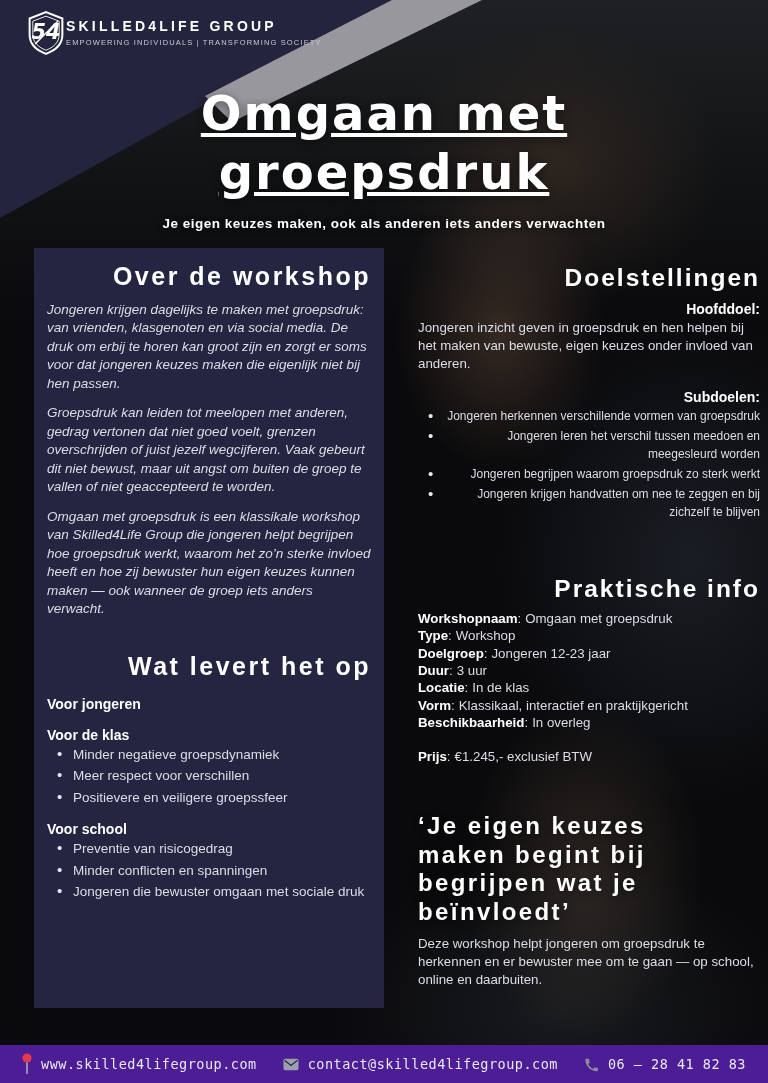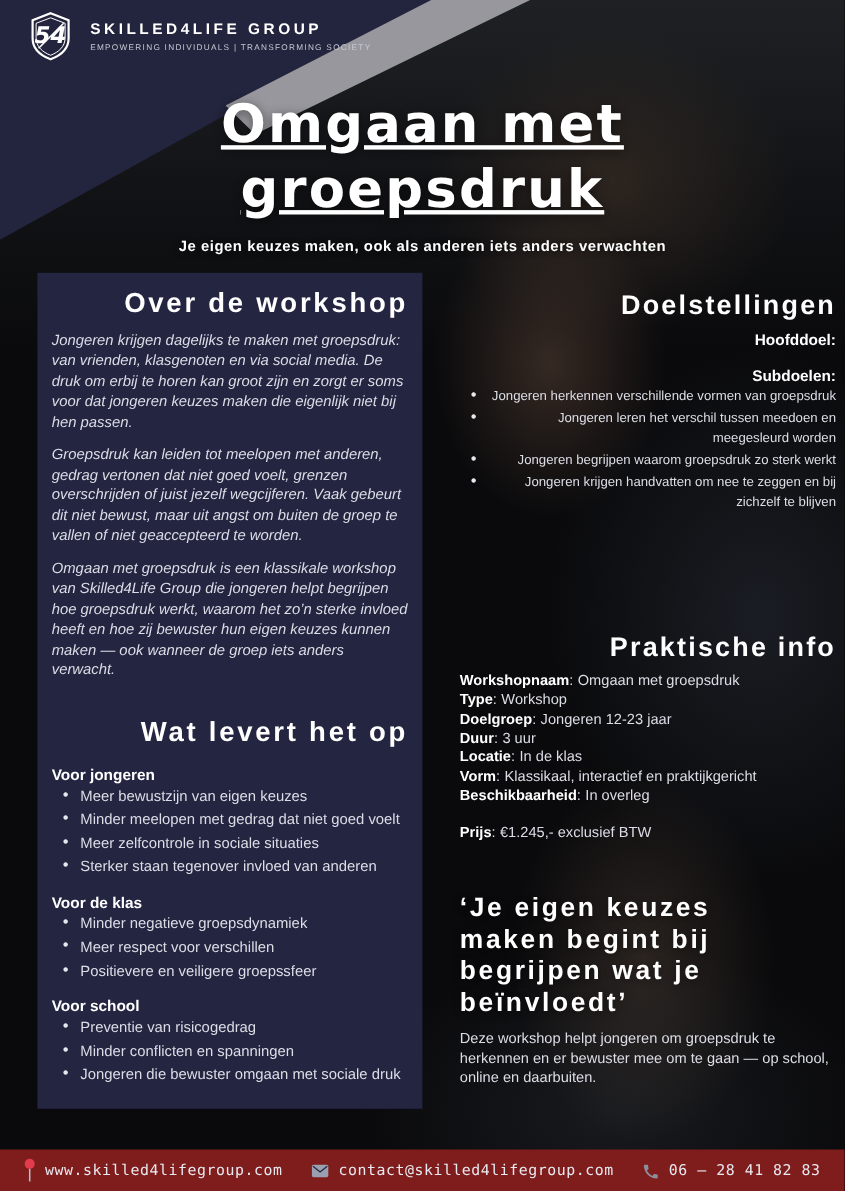--- a/index.html
+++ b/index.html
@@ -26,21 +26,21 @@
     position:absolute; inset:0;
     background:#23243d;
     clip-path:polygon(0 0, 394px 0, 0 218px);
   }
   .gray-stripe{
     position:absolute; inset:0;
     background:#97979d;
     clip-path:polygon(392px 0, 482px 0, 232px 122px, 205px 96px);
   }
   
-  .brand{ position:absolute; left:26px; top:10px; display:flex; align-items:center; gap:16px; }
+  .brand{ position:absolute; left:26px; top:10px; display:flex; align-items:center; gap:0; }
   .brand .shield{ width:40px; height:46px; }
   .brand-name{
     color:#fff; font-weight:bold; font-size:14px; letter-spacing:3.2px; line-height:1;
   }
   .brand-tagline{
     color:#c7c9d4; font-size:7.5px; letter-spacing:1.15px; margin-top:6px; line-height:1;
   }
   
   .hero{ position:absolute; left:0; right:0; top:84px; text-align:center; }
   .hero-title{
@@ -88,21 +88,21 @@
   .sep{ color:#dcdde6; margin-right:4px; }
   .price-row{ margin-top:17px; }
   .quote{ position:absolute; left:0; top:548px; width:342px; }
   .quote-line{
     display:block; color:#fff; font-weight:bold; font-size:24px; line-height:28.5px;
     letter-spacing:2.4px; text-shadow:0 2px 8px rgba(0,0,0,.45);
   }
   .quote .body-txt{ margin-top:9px; font-size:13.3px; line-height:18px; }
   
   .footer{
-    position:absolute; left:0; right:0; bottom:0; height:38px; background:#7f1d1d;
+    position:absolute; left:0; right:0; bottom:0; height:38px; background:#4c1d95;
     display:flex; align-items:center; justify-content:center; gap:26px;
     font-family:"DejaVu Sans Mono","Liberation Mono",monospace;
     font-size:13.5px; color:#e8e9f0; letter-spacing:.5px;
   }
   .f-item{ display:flex; align-items:center; gap:9px; }
   .f-item svg{ flex:none; }
 </style>
 </head>
 <body>
 
@@ -138,26 +138,20 @@
       <h2 class="section">Over de workshop</h2>
       <p class="body-txt">Jongeren krijgen dagelijks te maken met groepsdruk: van vrienden, klasgenoten en via social media. De druk om erbij te horen kan groot zijn en zorgt er soms voor dat jongeren keuzes maken die eigenlijk niet bij hen passen.</p>
       <p class="body-txt">Groepsdruk kan leiden tot meelopen met anderen, gedrag vertonen dat niet goed voelt, grenzen overschrijden of juist jezelf wegcijferen. Vaak gebeurt dit niet bewust, maar uit angst om buiten de groep te vallen of niet geaccepteerd te worden.</p>
       <p class="body-txt">Omgaan met groepsdruk is een klassikale workshop van Skilled4Life Group die jongeren helpt begrijpen hoe groepsdruk werkt, waarom het zo’n sterke invloed heeft en hoe zij bewuster hun eigen keuzes kunnen maken — ook wanneer de groep iets anders verwacht.</p>
     </div>
 
     <div class="benefits">
       <h2 class="section">Wat levert het op</h2>
 
       <div class="grp-label">Voor jongeren</div>
-      <ul class="blist">
-        <li>Meer bewustzijn van eigen keuzes</li>
-        <li>Minder meelopen met gedrag dat niet goed voelt</li>
-        <li>Meer zelfcontrole in sociale situaties</li>
-        <li>Sterker staan tegenover invloed van anderen</li>
-      </ul>
 
       <div class="grp-label">Voor de klas</div>
       <ul class="blist">
         <li>Minder negatieve groepsdynamiek</li>
         <li>Meer respect voor verschillen</li>
         <li>Positievere en veiligere groepssfeer</li>
       </ul>
 
       <div class="grp-label">Voor school</div>
       <ul class="blist">
@@ -166,20 +160,21 @@
         <li>Jongeren die bewuster omgaan met sociale druk</li>
       </ul>
     </div>
   </div>
 
   <div class="right-col">
 
     <div class="goals">
       <h2 class="section">Doelstellingen</h2>
       <div class="r-label">Hoofddoel:</div>
+      <div class="body-txt">Jongeren inzicht geven in groepsdruk en hen helpen bij het maken van bewuste, eigen keuzes onder invloed van anderen.</div>
       <div class="r-label sub-label">Subdoelen:</div>
       <ul class="blist">
         <li>Jongeren herkennen verschillende vormen van groepsdruk</li>
         <li>Jongeren leren het verschil tussen meedoen en meegesleurd worden</li>
         <li>Jongeren begrijpen waarom groepsdruk zo sterk werkt</li>
         <li>Jongeren krijgen handvatten om nee te zeggen en bij zichzelf te blijven</li>
       </ul>
     </div>
 
     <div class="practical">

